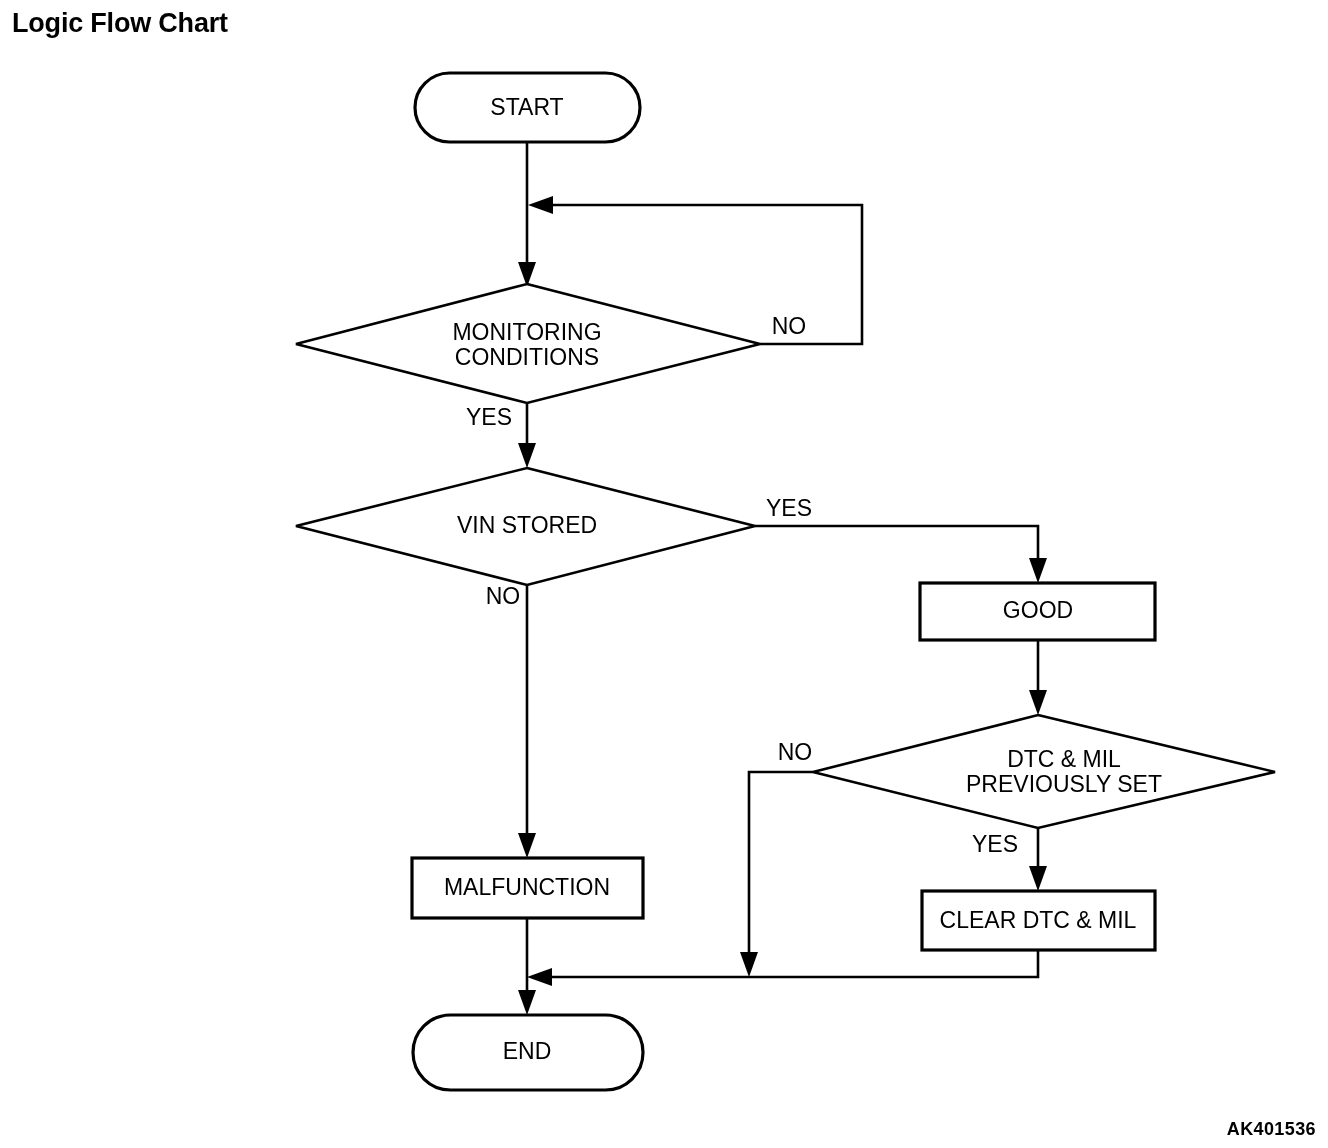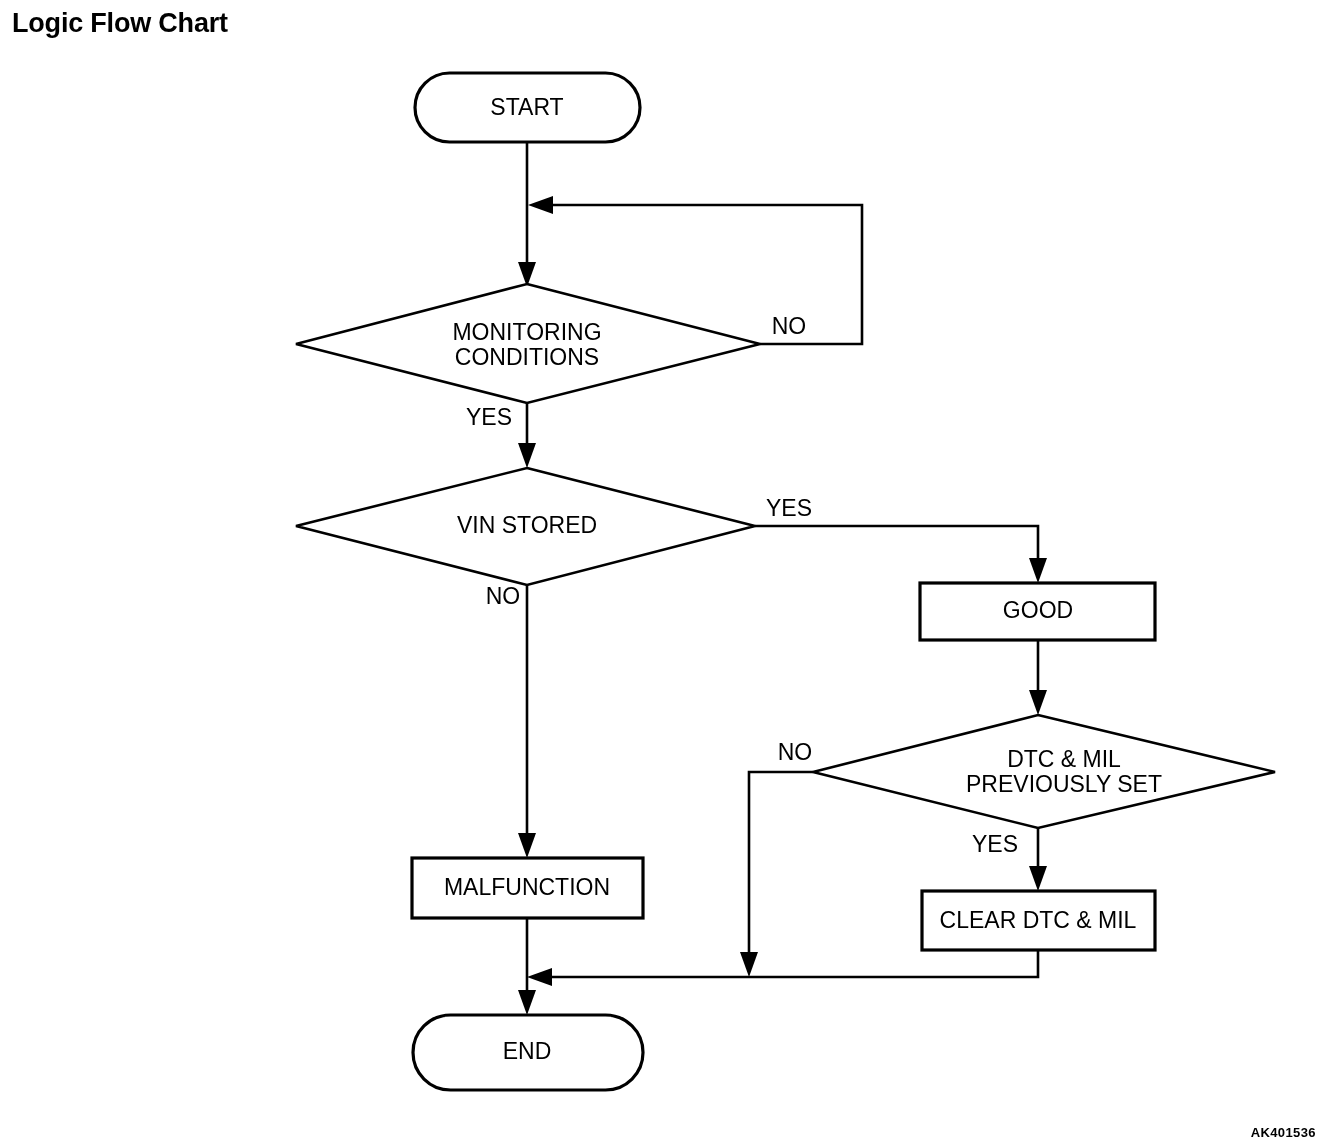--- a/index.html
+++ b/index.html
@@ -27,21 +27,21 @@
     font-size: 27px;
     font-weight: bold;
     letter-spacing: -0.2px;
     line-height: 34px;
     white-space: nowrap;
   }
   #watermark {
     position: absolute;
     right: 20px;
     bottom: 8px;
-    font-size: 13px;
+    font-size: 18px;
     font-weight: bold;
     letter-spacing: 0.4px;
     white-space: nowrap;
   }
   #flow-svg {
     position: absolute;
     left: 0;
     top: 0;
     width: 1328px;
     height: 1148px;

